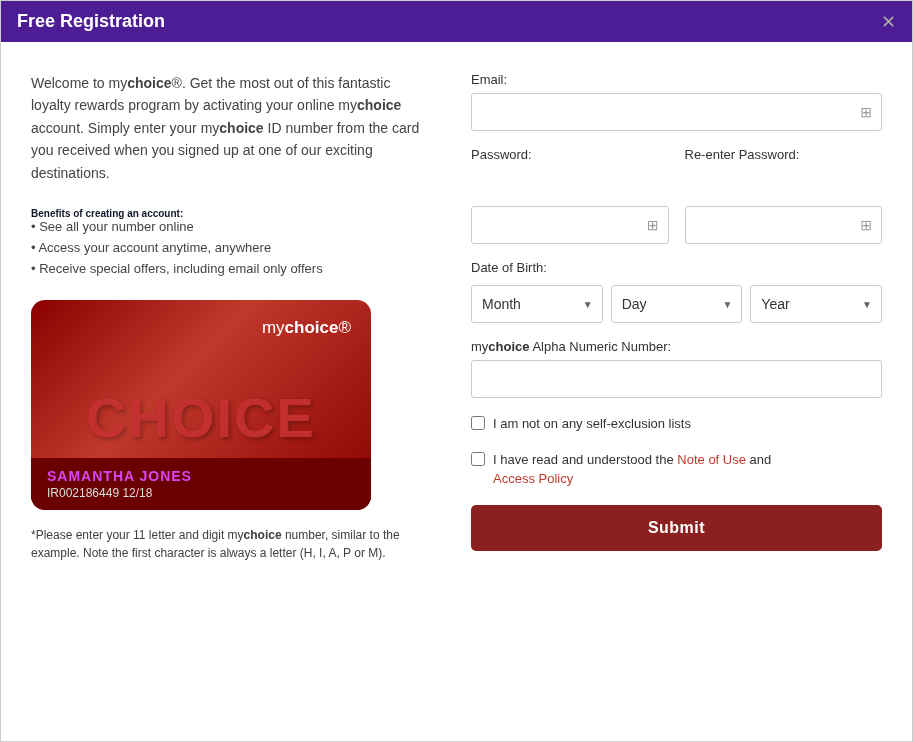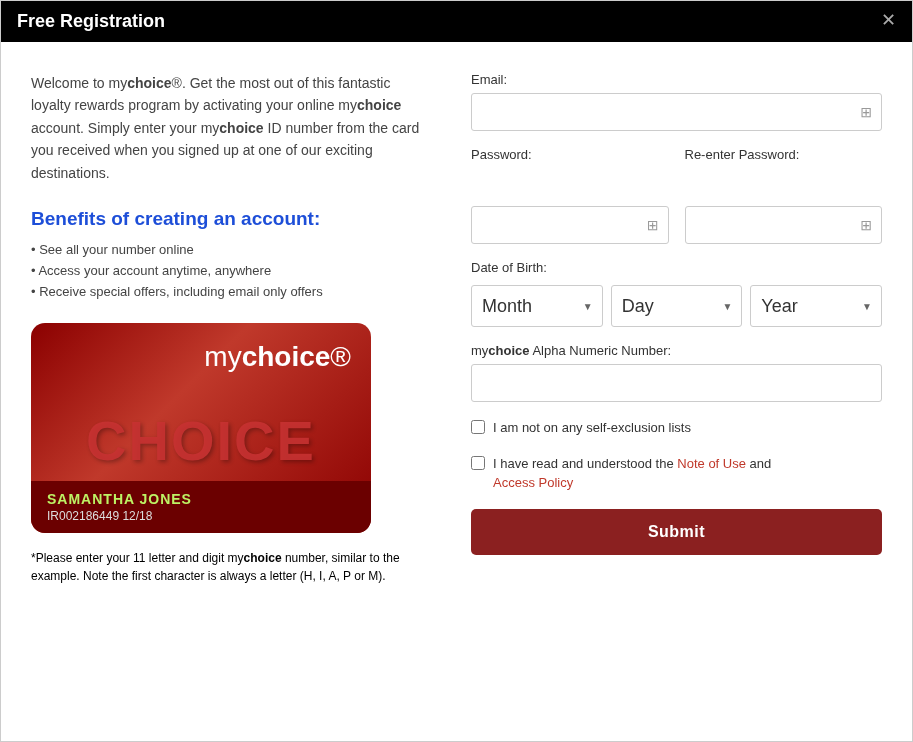--- a/index.html
+++ b/index.html
@@ -13,26 +13,26 @@
     .modal {
       width: 913px;
       min-height: 742px;
       background: #fff;
       border: 1px solid #ccc;
       display: flex;
       flex-direction: column;
     }
 
     .modal-header {
-      background: #000000;
+      background: #4c1d95;
       color: #fff;
       padding: 10px 16px;
       display: flex;
       justify-content: space-between;
-      align-items: flex-start;
+      align-items: center;
     }
 
     .modal-header .title {
       font-size: 18px;
       font-weight: bold;
     }
 
     .modal-header .close-btn {
       color: #aaa;
       font-size: 18px;
@@ -60,24 +60,23 @@
       line-height: 1.6;
       margin-bottom: 24px;
       color: #444;
     }
 
     .left-panel p.welcome strong {
       font-weight: bold;
     }
 
     .benefits-title {
-      font-size: 19px;
-      font-weight: bold;
-      margin-bottom: 12px;
-      color: #1d4ed8;
+      font-size: 10px;
+      font-weight: bold;
+      color: #0f172a;
     }
 
     .benefits-list {
       list-style: none;
       margin-bottom: 24px;
     }
 
     .benefits-list li {
       font-size: 13px;
       color: #444;
@@ -97,21 +96,21 @@
       position: relative;
       background: linear-gradient(135deg, #8b0000 0%, #c0392b 40%, #8b0000 100%);
       margin-bottom: 16px;
     }
 
     .card-logo {
       position: absolute;
       top: 18px;
       right: 20px;
       color: #fff;
-      font-size: 28px;
+      font-size: 17px;
       font-weight: normal;
     }
 
     .card-logo strong {
       font-weight: bold;
     }
 
     .card-choice-text {
       position: absolute;
       bottom: 60px;
@@ -128,35 +127,35 @@
     .card-bottom {
       position: absolute;
       bottom: 0;
       left: 0;
       right: 0;
       background: #6b0000;
       padding: 10px 16px 10px 16px;
     }
 
     .card-name {
-      color: #bef264;
+      color: #d946ef;
       font-size: 14px;
       font-weight: bold;
       letter-spacing: 1px;
     }
 
     .card-details {
       color: #ddd;
       font-size: 12px;
       margin-top: 2px;
     }
 
     .footnote {
       font-size: 12px;
-      color: #000000;
+      color: #404040;
       line-height: 1.5;
     }
 
     
     .right-panel {
       flex: 1;
       display: flex;
       flex-direction: column;
       gap: 16px;
     }
@@ -207,21 +206,21 @@
     .select-wrapper {
       flex: 1;
       position: relative;
     }
 
     .select-wrapper select {
       width: 100%;
       border: 1px solid #ccc;
       border-radius: 3px;
       padding: 10px 16px 10px 10px;
-      font-size: 18px;
+      font-size: 14px;
       background: #fff;
       appearance: none;
       -webkit-appearance: none;
       cursor: pointer;
       outline: none;
       color: #333;
     }
 
     .select-wrapper .chevron {
       position: absolute;

